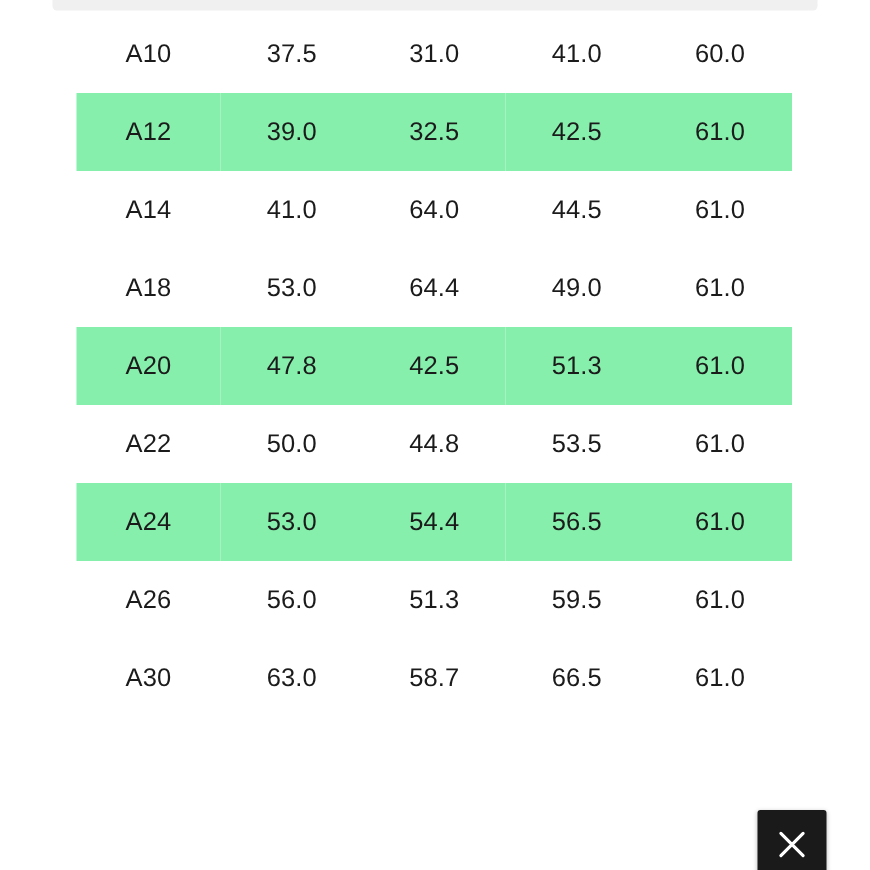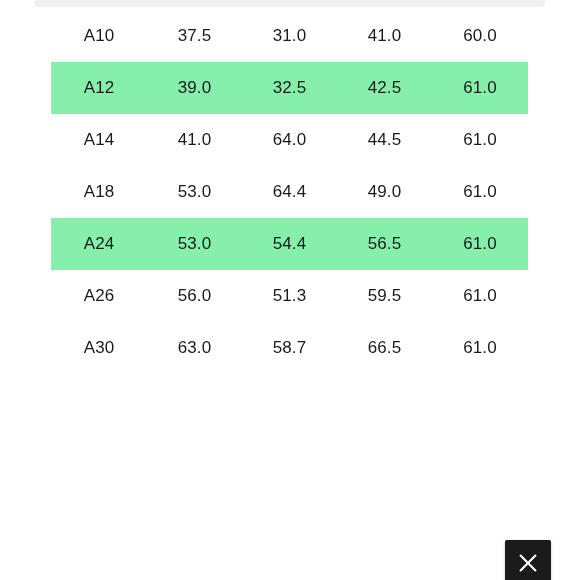--- a/index.html
+++ b/index.html
@@ -141,20 +141,34 @@
             <td>61.0</td>
           </tr>
           <tr class="row-plain">
             <td>A18</td>
             <td>53.0</td>
             <td>64.4</td>
             <td>49.0</td>
             <td>61.0</td>
           </tr>
           <tr class="row-shaded">
+            <td>A20</td>
+            <td>47.8</td>
+            <td>42.5</td>
+            <td>51.3</td>
+            <td>61.0</td>
+          </tr>
+          <tr class="row-plain">
+            <td>A22</td>
+            <td>50.0</td>
+            <td>44.8</td>
+            <td>53.5</td>
+            <td>61.0</td>
+          </tr>
+          <tr class="row-shaded">
             <td>A24</td>
             <td>53.0</td>
             <td>54.4</td>
             <td>56.5</td>
             <td>61.0</td>
           </tr>
           <tr class="row-plain">
             <td>A26</td>
             <td>56.0</td>
             <td>51.3</td>

